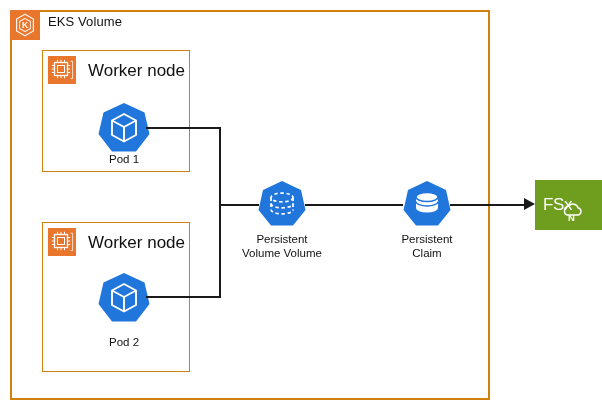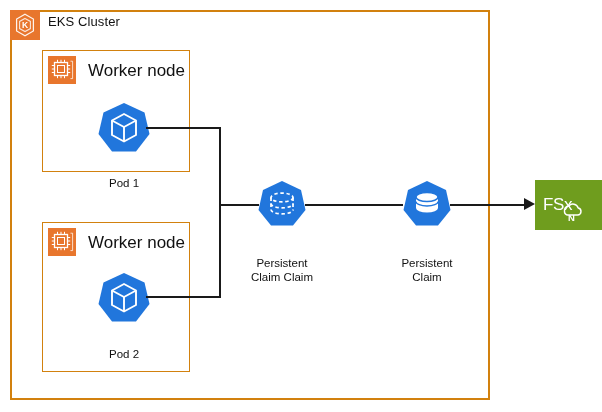--- a/index.html
+++ b/index.html
@@ -31,23 +31,23 @@
 
   
   .k8s{position:absolute;}
   .pod-1{left:95px;top:100px;width:58px;height:58px;}
   .pod-2{left:95px;top:270px;width:58px;height:58px;}
   .pvc{left:255px;top:178px;width:54px;height:54px;}
   .pv{left:400px;top:178px;width:54px;height:54px;}
 
   
   .lbl{position:absolute;font-size:11.5px;color:#111;text-align:center;
-       line-height:14px;white-space:nowrap;margin-top:24px;}
+       line-height:14px;white-space:nowrap;}
   .lbl-pod1{left:84px;top:152px;width:80px;}
-  .lbl-pod2{left:84px;top:323px;width:80px;}
+  .lbl-pod2{left:84px;top:335px;width:80px;}
   .lbl-pvc{left:222px;top:232px;width:120px;}
   .lbl-pv{left:342px;top:232px;width:170px;}
 
   
   .wire{position:absolute;background:#1A1A1A;}
   .h-wire{height:1.6px;}
   .v-wire{width:1.6px;}
   .w-pod1{left:146px;top:127px;width:75px;}
   .w-pod2{left:146px;top:296px;width:75px;}
   .w-bus{left:219px;top:127px;height:171px;}
@@ -66,21 +66,21 @@
   <div class="cluster-box"></div>
 
   <div class="sq-icon eks-icon">
     <svg width="30" height="30" viewBox="0 0 30 30">
       <path d="M15 4.2 L23.4 9 L23.4 21 L15 25.8 L6.6 21 L6.6 9 Z" fill="none" stroke="#FFFFFF" stroke-width="1.25" opacity="0.92"></path>
       <path d="M15 8.4 L20.4 11.4 L20.4 18.6 L15 21.6 L9.6 18.6 L9.6 11.4 Z" fill="none" stroke="#FFFFFF" stroke-width="1.1" opacity="0.8"></path>
       <text x="15" y="18.2" font-family="Liberation Sans, sans-serif" font-size="8.5" font-weight="bold" fill="#FFFFFF" text-anchor="middle">K</text>
     </svg>
   </div>
 
-  <div class="cluster-title">EKS Cluster</div>
+  <div class="cluster-title">EKS Volume</div>
 
   <div class="node-box node-1"></div>
   <div class="sq-icon node-icon node-icon-1">
     <svg width="28" height="28" viewBox="0 0 28 28">
       <rect x="6.5" y="6.5" width="13" height="13" fill="none" stroke="#FFFFFF" stroke-width="1.3"></rect>
       <rect x="9.5" y="9.5" width="7" height="7" fill="none" stroke="#FFFFFF" stroke-width="1"></rect>
       <g stroke="#FFFFFF" stroke-width="1" stroke-linecap="round">
         <line x1="9.5" y1="4.2" x2="9.5" y2="6.5"></line>
         <line x1="13" y1="4.2" x2="13" y2="6.5"></line>
         <line x1="16.5" y1="4.2" x2="16.5" y2="6.5"></line>
@@ -154,21 +154,21 @@
         <ellipse cx="27" cy="19.5" rx="11" ry="4.4"></ellipse>
         <path d="M16 19.5 L16 31.5"></path>
         <path d="M38 19.5 L38 31.5"></path>
         <path d="M16 31.5 A11 4.4 0 0 0 38 31.5"></path>
         <path d="M16 25.5 A11 4.4 0 0 0 38 25.5"></path>
       </g>
     </svg>
   </div>
   <div class="lbl lbl-pvc">
     <div>Persistent</div>
-    <div>Claim Claim</div>
+    <div>Volume Volume</div>
   </div>
 
   <div class="k8s pv">
     <svg width="54" height="54" viewBox="0 0 54 54">
       <path d="M27 3 L46 12 L50.5 32 L38 47.5 L16 47.5 L3.5 32 L8 12 Z" fill="#2176DC"></path>
       <path d="M16 19 L16 30 A11 4.6 0 0 0 38 30 L38 19 Z" fill="#FFFFFF"></path>
       <ellipse cx="27" cy="19" rx="11" ry="4.6" fill="#FFFFFF" stroke="#2176DC" stroke-width="1.5"></ellipse>
       <path d="M16 23.4 A11 4.6 0 0 0 38 23.4" fill="none" stroke="#2176DC" stroke-width="1.3"></path>
     </svg>
   </div>

